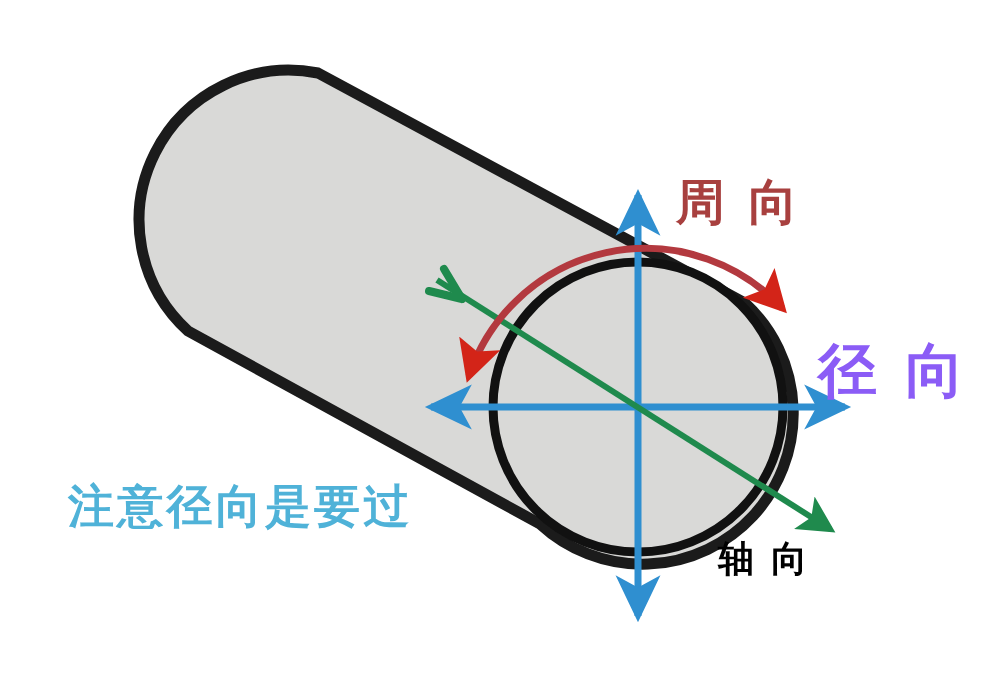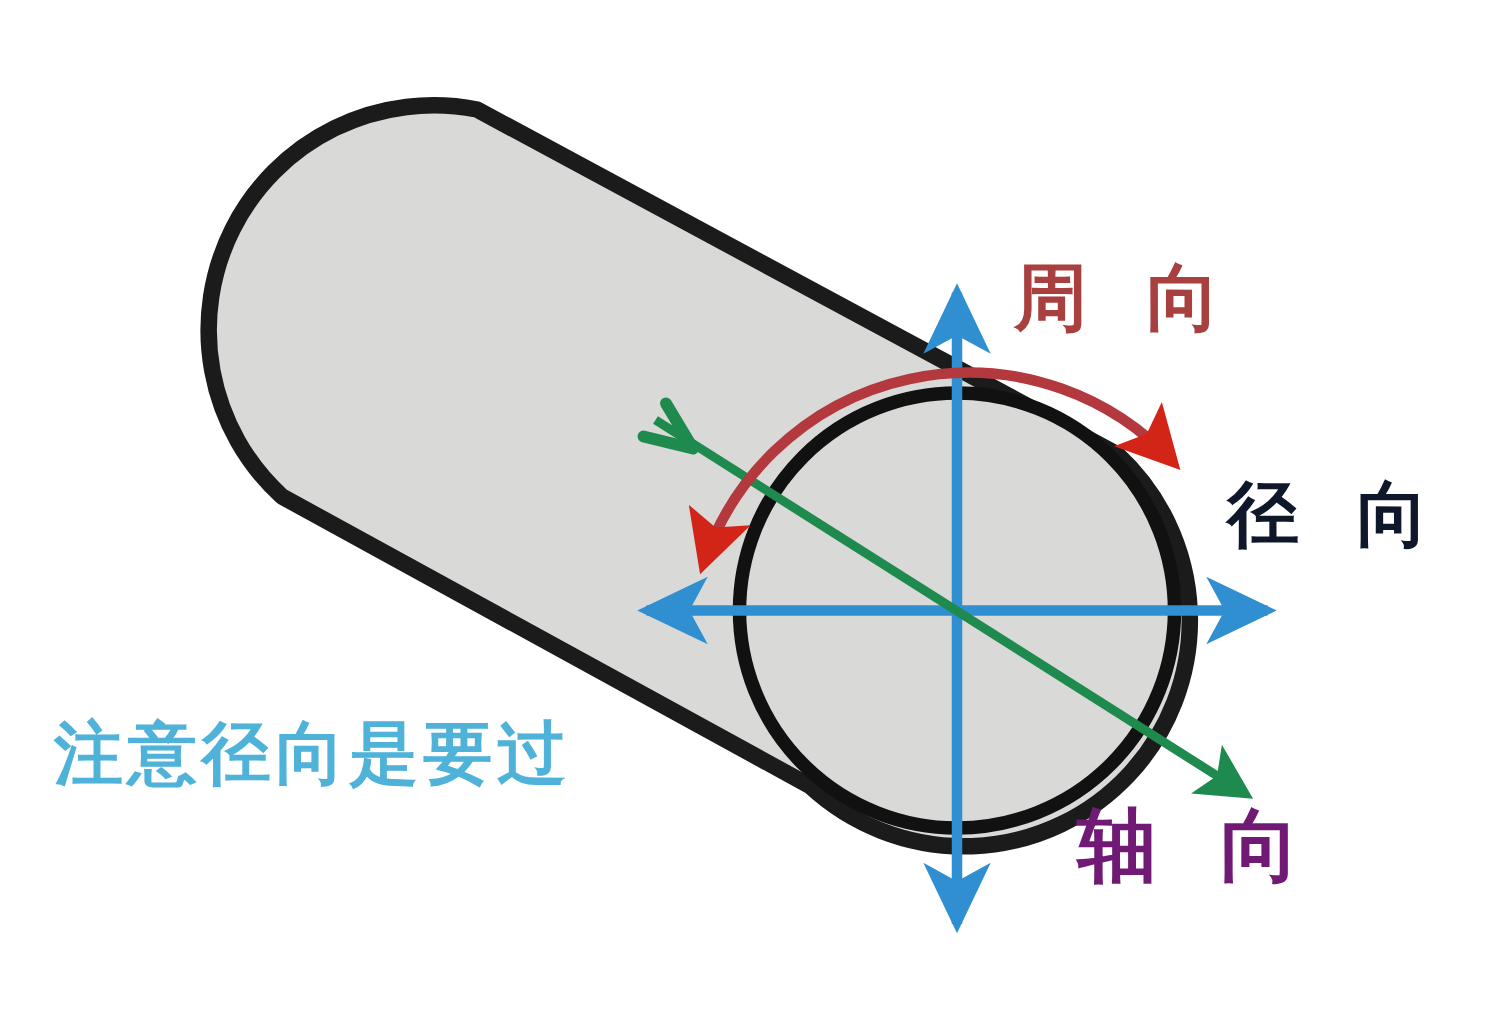--- a/index.html
+++ b/index.html
@@ -20,56 +20,57 @@
   #diagram-svg {
     position: absolute;
     left: 0;
     top: 0;
     width: 1002px;
     height: 684px;
   }
   .label {
     position: absolute;
     white-space: nowrap;
-    font-family: Liberation Mono, monospace;
+    font-family: Liberation Sans, sans-serif;
     line-height: 1.08;
     letter-spacing: 0.10em;
   }
   #label-circumferential {
     left: 676px;
     top: 176px;
     font-size: 49px;
     font-weight: 700;
     color: #a8403f;
   }
   #label-radial {
     left: 818px;
-    top: 322px;
-    font-size: 48px;
+    top: 340px;
+    font-size: 59px;
     font-weight: 700;
-    color: #0f172a;
+    color: #8b5cf6;
   }
   #label-axial {
     left: 718px;
     top: 540px;
-    font-size: 53px;
+    font-size: 36px;
     font-weight: 700;
-    color: #701a75;
+    color: #000000;
   }
   #note-block {
     left: 36px;
     top: 482px;
     font-size: 46px;
     font-weight: 700;
     color: #4fb2d8;
     letter-spacing: 0.07em;
   }
   #note-block .note-line {
     display: block;
     margin-bottom: 4px;
+    margin-left: 32px;
   }
 </style>
 </head>
 <body>
 
 <div id="stage">
 
   <svg id="diagram-svg" viewBox="0 0 1002 684">
 
     <defs>

